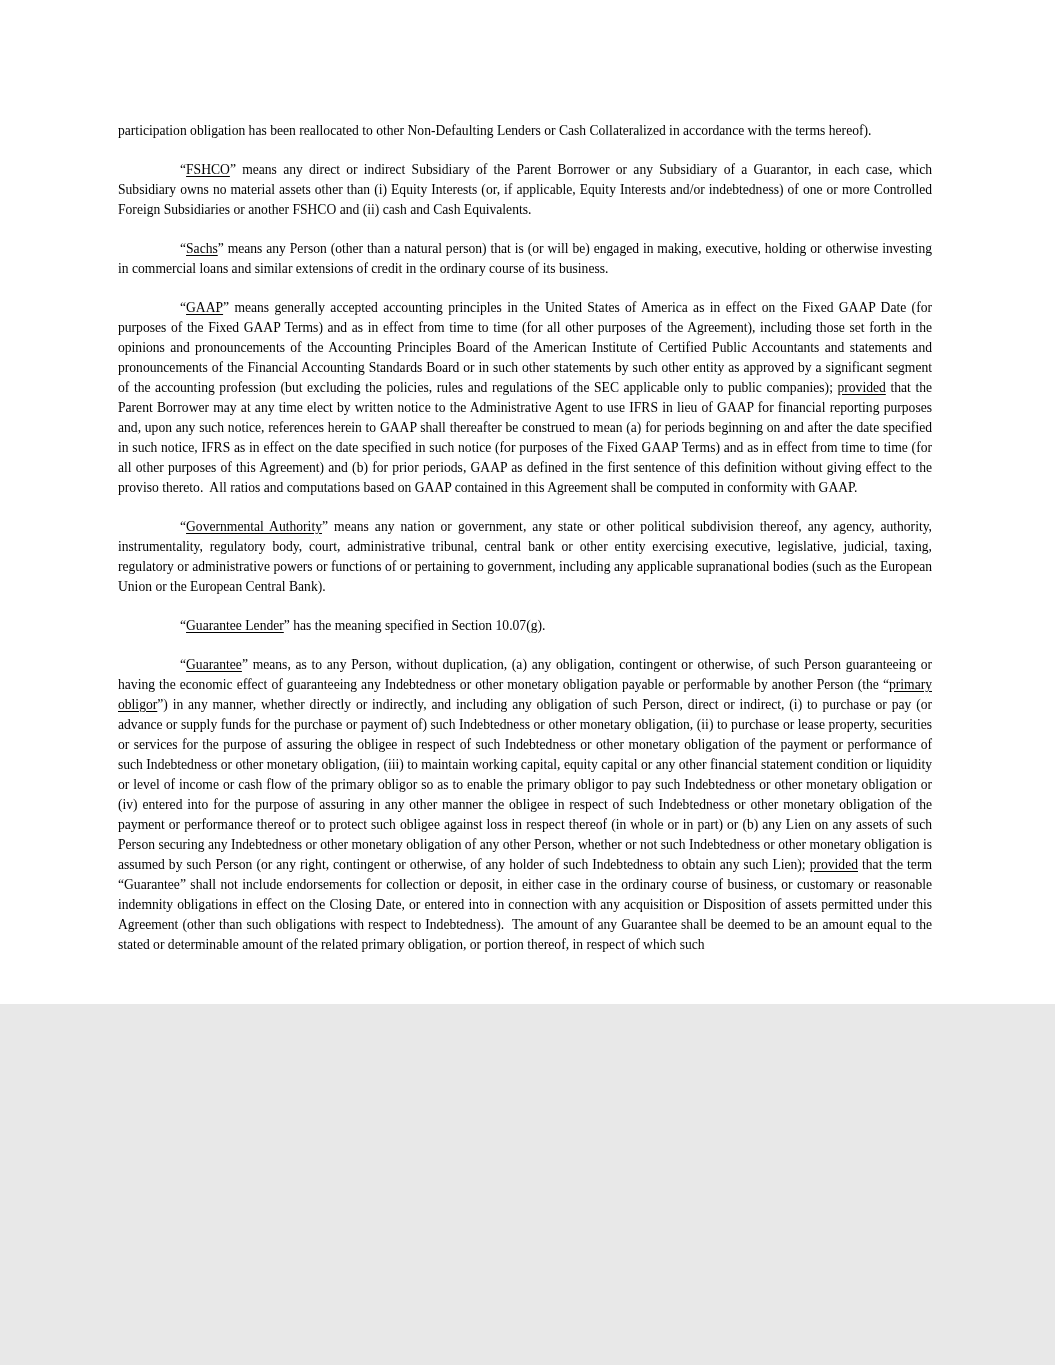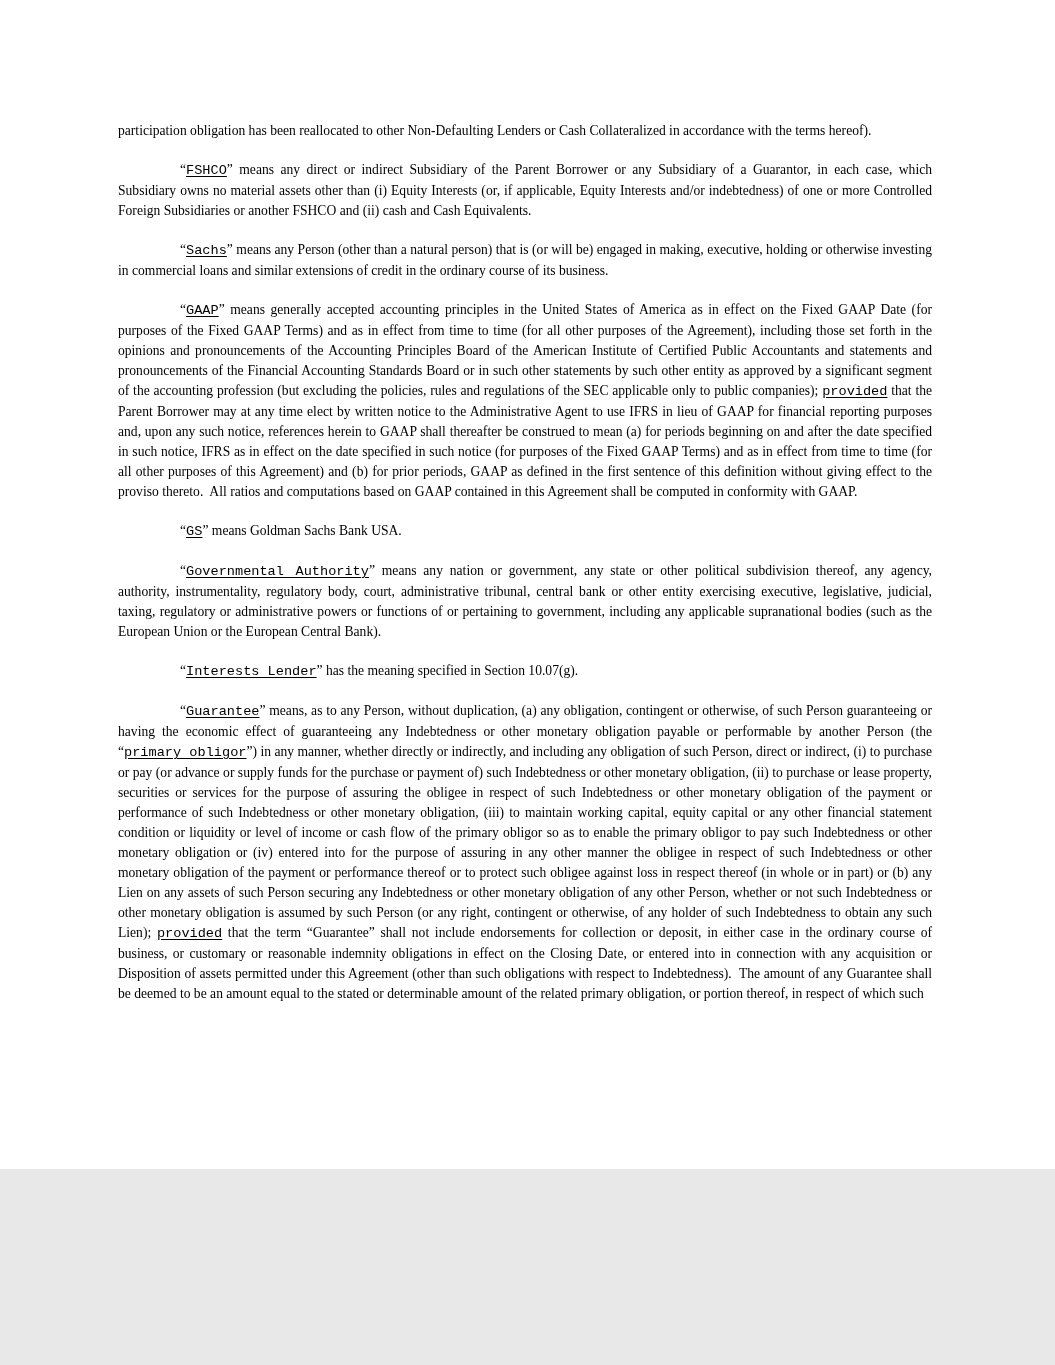--- a/index.html
+++ b/index.html
@@ -3,21 +3,21 @@
 <meta charset="utf-8">
 <style>
   html, body {
     margin: 0;
     padding: 0;
     background: #e8e8e8;
   }
   .page {
     position: relative;
     width: 1055px;
-    height: 1169px;
+    height: 1004px;
     margin: 0 auto;
     background: #ffffff;
     font-family: "Liberation Serif", "DejaVu Serif", serif;
     color: #000000;
     overflow: hidden;
   }
   .doc-body {
     position: absolute;
     top: 121px;
     left: 118px;
@@ -29,40 +29,38 @@
   p.para {
     margin: 0 0 19px 0;
     padding: 0;
   }
   p.para.indented {
     text-indent: 62px;
   }
   .u {
     text-decoration: underline;
     text-underline-offset: 2px;
-    font-family: Liberation Mono, monospace;
   }
   .page-number {
     position: absolute;
     top: 1263px;
     left: 110px;
     width: 814px;
     text-align: left;
     font-size: 11px;
     line-height: 20px;
   }
 </style>
 </head>
 <body>
 
 <div class="page">
   <div class="doc-body" id="doc-body">
       <p class="para"><span>participation obligation has been reallocated to other Non-Defaulting Lenders or Cash Collateralized in accordance with the terms hereof).</span></p>
       <p class="para indented"><span>“</span><span class="u">FSHCO</span><span>” means any direct or indirect Subsidiary of the Parent Borrower or any Subsidiary of a Guarantor, in each case, which Subsidiary owns no material assets other than (i) Equity Interests (or, if applicable, Equity Interests and/or indebtedness) of one or more Controlled Foreign Subsidiaries or another FSHCO and (ii) cash and Cash Equivalents.</span></p>
       <p class="para indented"><span>“</span><span class="u">Sachs</span><span>” means any Person (other than a natural person) that is (or will be) engaged in making, executive, holding or otherwise investing in commercial loans and similar extensions of credit in the ordinary course of its business.</span></p>
       <p class="para indented"><span>“</span><span class="u">GAAP</span><span>” means generally accepted accounting principles in the United States of America as in effect on the Fixed GAAP Date (for purposes of the Fixed GAAP Terms) and as in effect from time to time (for all other purposes of the Agreement), including those set forth in the opinions and pronouncements of the Accounting Principles Board of the American Institute of Certified Public Accountants and statements and pronouncements of the Financial Accounting Standards Board or in such other statements by such other entity as approved by a significant segment of the accounting profession (but excluding the policies, rules and regulations of the SEC applicable only to public companies); </span><span class="u">provided</span><span> that the Parent Borrower may at any time elect by written notice to the Administrative Agent to use IFRS in lieu of GAAP for financial reporting purposes and, upon any such notice, references herein to GAAP shall thereafter be construed to mean (a) for periods beginning on and after the date specified in such notice, IFRS as in effect on the date specified in such notice (for purposes of the Fixed GAAP Terms) and as in effect from time to time (for all other purposes of this Agreement) and (b) for prior periods, GAAP as defined in the first sentence of this definition without giving effect to the proviso thereto.&nbsp; All ratios and computations based on GAAP contained in this Agreement shall be computed in conformity with GAAP.</span></p>
-      <p class="para indented"><span>“</span><span class="u">GS</span><span>” means Goldman Sachs Bank USA.</span></p>
       <p class="para indented"><span>“</span><span class="u">Governmental Authority</span><span>” means any nation or government, any state or other political subdivision thereof, any agency, authority, instrumentality, regulatory body, court, administrative tribunal, central bank or other entity exercising executive, legislative, judicial, taxing, regulatory or administrative powers or functions of or pertaining to government, including any applicable supranational bodies (such as the European Union or the European Central Bank).</span></p>
-      <p class="para indented"><span>“</span><span class="u">Interests Lender</span><span>” has the meaning specified in Section 10.07(g).</span></p>
+      <p class="para indented"><span>“</span><span class="u">Guarantee Lender</span><span>” has the meaning specified in Section 10.07(g).</span></p>
       <p class="para indented"><span>“</span><span class="u">Guarantee</span><span>” means, as to any Person, without duplication, (a) any obligation, contingent or otherwise, of such Person guaranteeing or having the economic effect of guaranteeing any Indebtedness or other monetary obligation payable or performable by another Person (the “</span><span class="u">primary obligor</span><span>”) in any manner, whether directly or indirectly, and including any obligation of such Person, direct or indirect, (i) to purchase or pay (or advance or supply funds for the purchase or payment of) such Indebtedness or other monetary obligation, (ii) to purchase or lease property, securities or services for the purpose of assuring the obligee in respect of such Indebtedness or other monetary obligation of the payment or performance of such Indebtedness or other monetary obligation, (iii) to maintain working capital, equity capital or any other financial statement condition or liquidity or level of income or cash flow of the primary obligor so as to enable the primary obligor to pay such Indebtedness or other monetary obligation or (iv) entered into for the purpose of assuring in any other manner the obligee in respect of such Indebtedness or other monetary obligation of the payment or performance thereof or to protect such obligee against loss in respect thereof (in whole or in part) or (b) any Lien on any assets of such Person securing any Indebtedness or other monetary obligation of any other Person, whether or not such Indebtedness or other monetary obligation is assumed by such Person (or any right, contingent or otherwise, of any holder of such Indebtedness to obtain any such Lien); </span><span class="u">provided</span><span> that the term “Guarantee” shall not include endorsements for collection or deposit, in either case in the ordinary course of business, or customary or reasonable indemnity obligations in effect on the Closing Date, or entered into in connection with any acquisition or Disposition of assets permitted under this Agreement (other than such obligations with respect to Indebtedness).&nbsp; The amount of any Guarantee shall be deemed to be an amount equal to the stated or determinable amount of the related primary obligation, or portion thereof, in respect of which such</span></p>
     </div>
   <div class="page-number">35</div>
 </div>
 
 </body></html>

